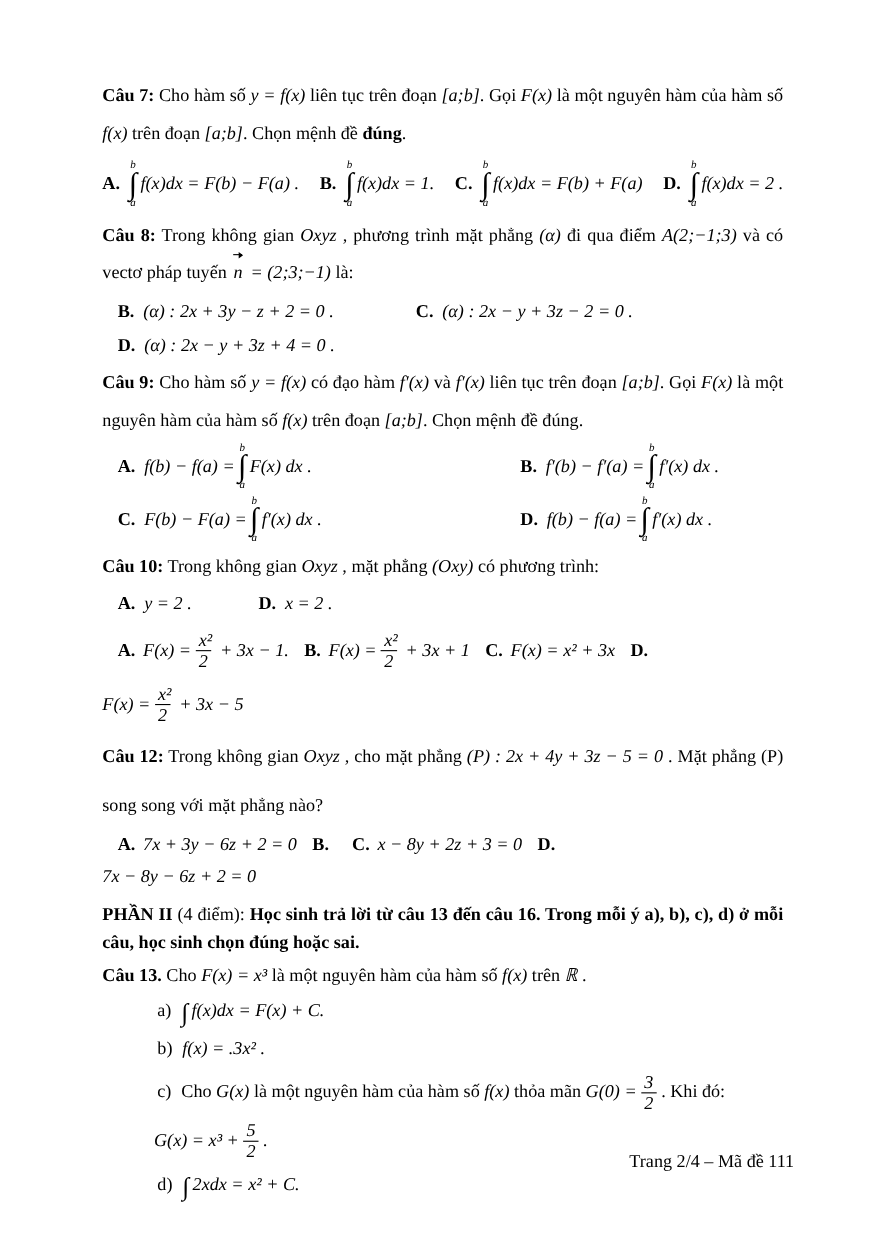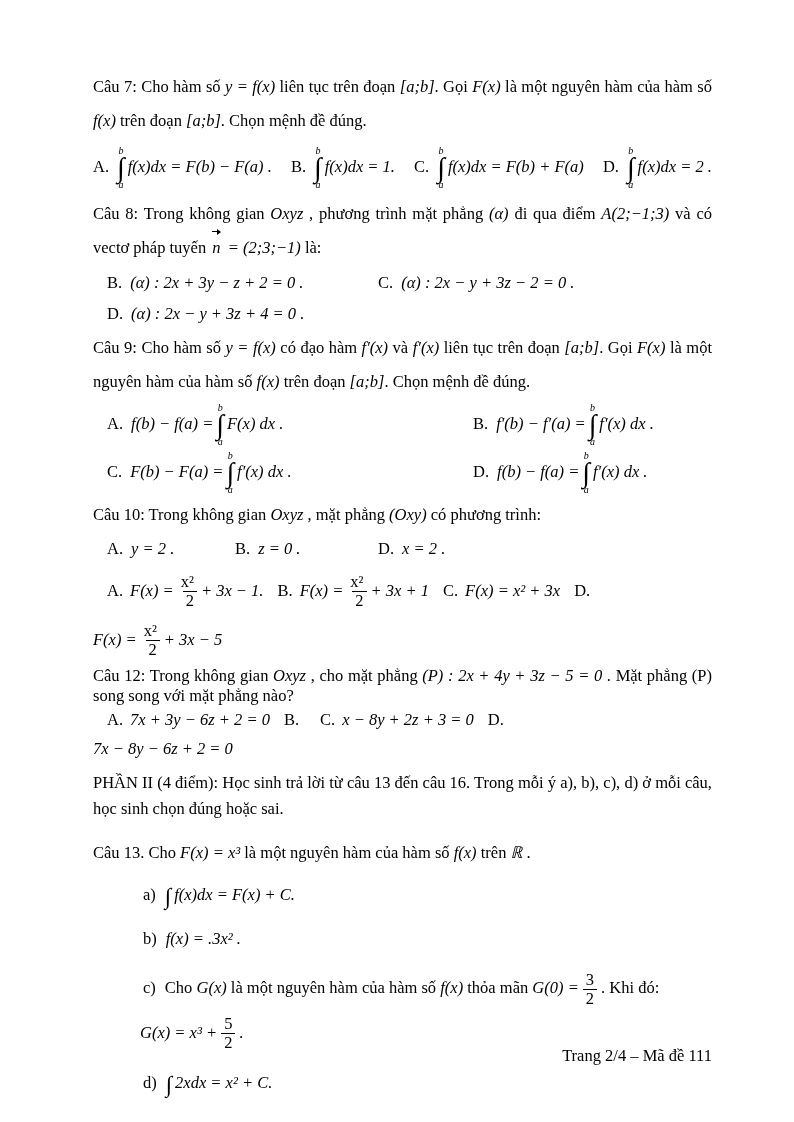--- a/index.html
+++ b/index.html
@@ -2,24 +2,24 @@
 <html><head>
 <meta charset="utf-8">
 <style>
   html,body{margin:0;padding:0}
   body{
     width:794px;height:1122px;background:#ffffff;color:#000;
     font-family:"Liberation Serif", "DejaVu Serif", serif;
     font-size:16.5px;position:relative;overflow:hidden;
   }
   .page{padding:70px 82px 0 93px}
-  b{font-weight:normal}
+  b{font-weight:bold}
   .m{font-style:italic}
   .stem{text-align:justify;line-height:34px;margin:0}
-  .lh30{line-height:20px}
+  .lh30{line-height:44px}
   .q{margin:0 0 2px 0}
 
   
   .row4{display:flex;justify-content:space-between;align-items:center;min-height:56px;margin:1px 0 2px 0}
   .row4 .opt{display:flex;align-items:center}
   .row4 .opt b{margin-right:5px}
 
   
   .g2a{display:grid;grid-template-columns:271px auto;padding-left:14px;line-height:31px;margin:2px 0 2px 0}
   .g2a .opt b{margin-right:8px}
@@ -40,36 +40,36 @@
   .wrapline.tall{min-height:48px}
 
   
   .il{display:inline-flex;flex-direction:column;align-items:center;vertical-align:middle;line-height:1;margin:0 3px}
   .il .lt,.il .lb{font-size:10px;font-style:italic;line-height:9px}
   .il .sg{font-size:28px;line-height:25px;font-style:normal}
   
   .ip{font-size:23px;vertical-align:-4px;margin-right:3px;font-style:normal}
 
   
-  .fr{display:inline-flex;flex-direction:column;align-items:flex-end;vertical-align:middle;margin:0 4px;line-height:1.05;}
+  .fr{display:inline-flex;flex-direction:column;align-items:flex-start;vertical-align:middle;margin:0 4px;line-height:1.05;font-style:italic}
   .fr .nu{padding:0 3px}
   .fr .de{border-top:1px solid #000;padding:0 3px}
 
   
   .vec{font-style:italic;position:relative;margin:0 3px 0 2px;display:inline-block}
   .vec::before{content:"";position:absolute;top:0px;left:0;width:8px;height:1.2px;background:#000}
   .vec::after{content:"";position:absolute;top:-2.5px;left:5px;width:0;height:0;border-left:4px solid #000;border-top:3px solid transparent;border-bottom:3px solid transparent}
 
-  .phan2{line-height:26px;text-align:justify;margin:6px 0 16px 0}
+  .phan2{line-height:26px;text-align:justify;margin:6px 0 2px 0}
   .c13stem{line-height:30px;margin-top:0}
-  .item{padding-left:50px;line-height:30px;margin-top:12px}
+  .item{padding-left:50px;line-height:30px;margin-top:2px}
   .item .ilabel{margin-right:9px}
   .item.tallitem{line-height:44px}
   .cont{padding-left:47px;display:flex;align-items:center;min-height:46px}
-  .footer{position:absolute;top:1046px;right:82px;line-height:20px}
+  .footer{position:absolute;top:1046px;right:72px;line-height:20px}
 </style>
 </head>
 <body>
 
 <div class="page">
 
   <div class="q">
     <p class="stem"><b>Câu 7:</b><span> Cho hàm số </span><span class="m">y = f(x)</span><span> liên tục trên đoạn </span><span class="m">[a;b]</span><span>. Gọi </span><span class="m">F(x)</span><span> là một nguyên hàm của hàm số </span><span class="m">f(x)</span><span> trên đoạn </span><span class="m">[a;b]</span><span>. Chọn mệnh đề </span><b>đúng</b><span>.</span></p>
     <div class="row4">
       <span class="opt">
@@ -163,21 +163,20 @@
           </span>
           <span class="m">f′(x) dx .</span>
         </span>
     </div>
   </div>
 
   <div class="q">
     <p class="stem"><b>Câu 10:</b><span> Trong không gian </span><span class="m">Oxyz</span><span> , mặt phẳng </span><span class="m">(Oxy)</span><span> có phương trình:</span></p>
     <div class="grid4">
       <span class="opt"><b>A.</b><span class="m">y = 2 .</span></span>
-      <span class="opt"><b>B.</b><span class="m">z = 0 .</span></span>
       <span class="opt"><b>D.</b><span class="m">x = 2 .</span></span>
     </div>
   </div>
 
   <div class="q">
     <div class="rowflex">
       <span class="opt">
           <b>A.</b>
           <span class="m">F(x) =</span>
           <span class="fr">

